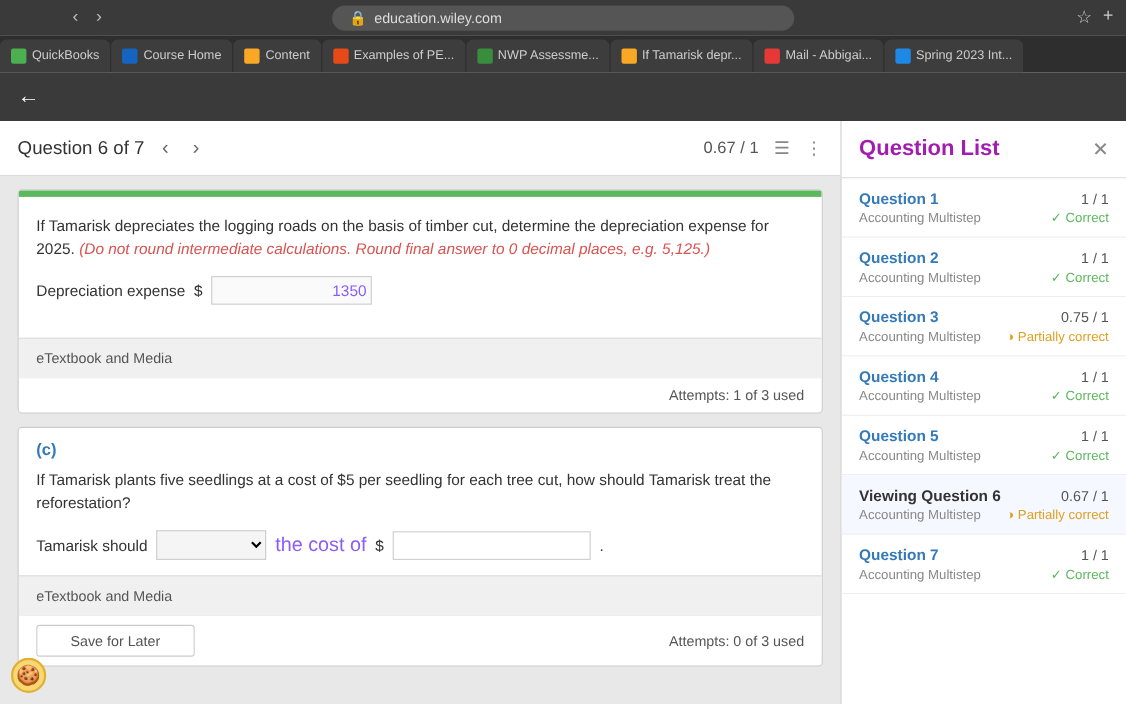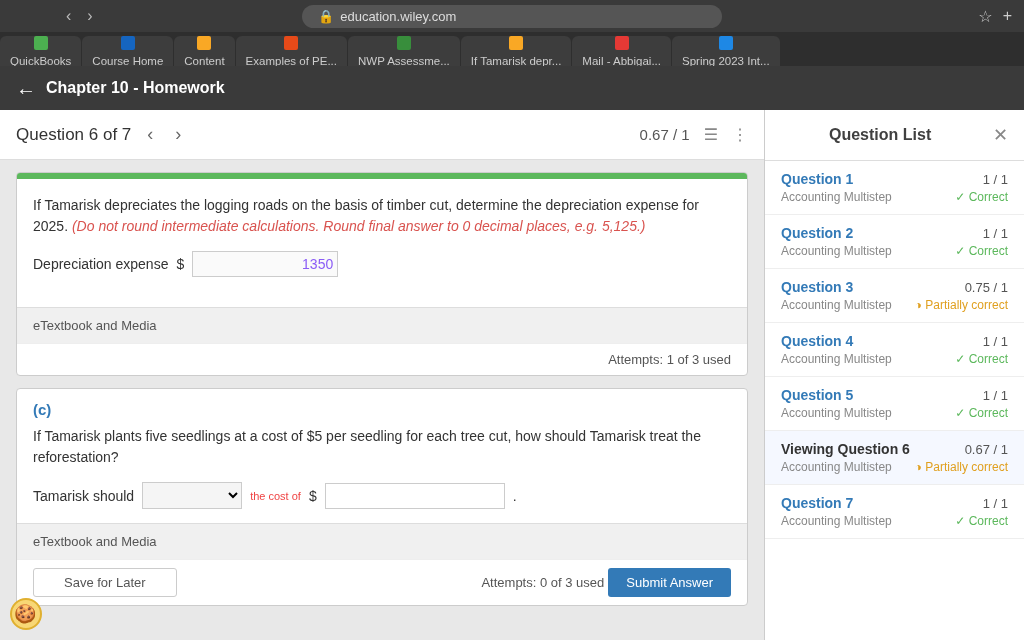--- a/index.html
+++ b/index.html
@@ -67,21 +67,20 @@
       align-items: center;
       gap: 5px;
       border-radius: 6px 6px 0 0;
       cursor: pointer;
       max-width: 130px;
       white-space: nowrap;
       overflow: hidden;
       text-overflow: ellipsis;
       color: #ccc;
       background: #3d3d3d;
-      flex-direction: column;
     }
     .tab.active {
       background: #f0f0f0;
       color: #333;
     }
     .tab-icon {
       width: 14px;
       height: 14px;
       border-radius: 2px;
       flex-shrink: 0;
@@ -260,22 +259,22 @@
     }
     .dropdown-select {
       border: 1px solid #ccc;
       padding: 4px 8px;
       font-size: 13px;
       background: #f5f5f5;
       min-width: 100px;
       appearance: auto;
     }
     .text-of {
-      font-size: 11px;
-      color: #ef4444;
+      font-size: 18px;
+      color: #8b5cf6;
     }
     .cost-input {
       border: 1px solid #ccc;
       padding: 4px 8px;
       font-size: 14px;
       width: 180px;
       background: white;
     }
     .period-dot {
       font-size: 14px;
@@ -322,24 +321,23 @@
       flex-direction: column;
     }
     .sidebar-header {
       display: flex;
       align-items: center;
       justify-content: space-between;
       padding: 14px 16px;
       border-bottom: 1px solid #ddd;
     }
     .sidebar-title {
-      font-size: 16px;
+      font-size: 20px;
       font-weight: bold;
-      color: #404040;
-      margin-left: 48px;
+      color: #a21caf;
     }
     .close-btn {
       background: none;
       border: none;
       font-size: 18px;
       color: #888;
       cursor: pointer;
     }
     .question-list {
       overflow-y: auto;
@@ -454,21 +452,20 @@
       <span>Mail - Abbigai...</span>
     </div>
     <div class="tab">
       <span class="tab-icon" style="background: rgb(30, 136, 229);"></span>
       <span>Spring 2023 Int...</span>
     </div>
   </div>
 
 <div class="app-header">
   <button class="back-btn">←</button>
-  <span class="app-title">Chapter 10 - Homework</span>
 </div>
 
 <div class="main-layout">
 
   <div class="content-area">
 
     <div class="question-header">
       <div class="question-nav">
         <span class="question-title">Question 6 of 7</span>
         <button class="nav-btn">‹</button>
@@ -521,21 +518,20 @@
             <span class="period-dot">.</span>
           </div>
         </div>
         <div class="etextbook-bar">
           <span>eTextbook and Media</span>
         </div>
         <div class="bottom-bar">
           <button class="save-later-btn">Save for Later</button>
           <div style="display:flex;align-items:center;gap:4px;">
             <span class="attempts-info">Attempts: 0 of 3 used</span>
-            <button class="submit-btn">Submit Answer</button>
           </div>
         </div>
       </div>
 
     </div>
   </div>
 
   <div class="sidebar">
     <div class="sidebar-header">
       <span class="sidebar-title">Question List</span>

